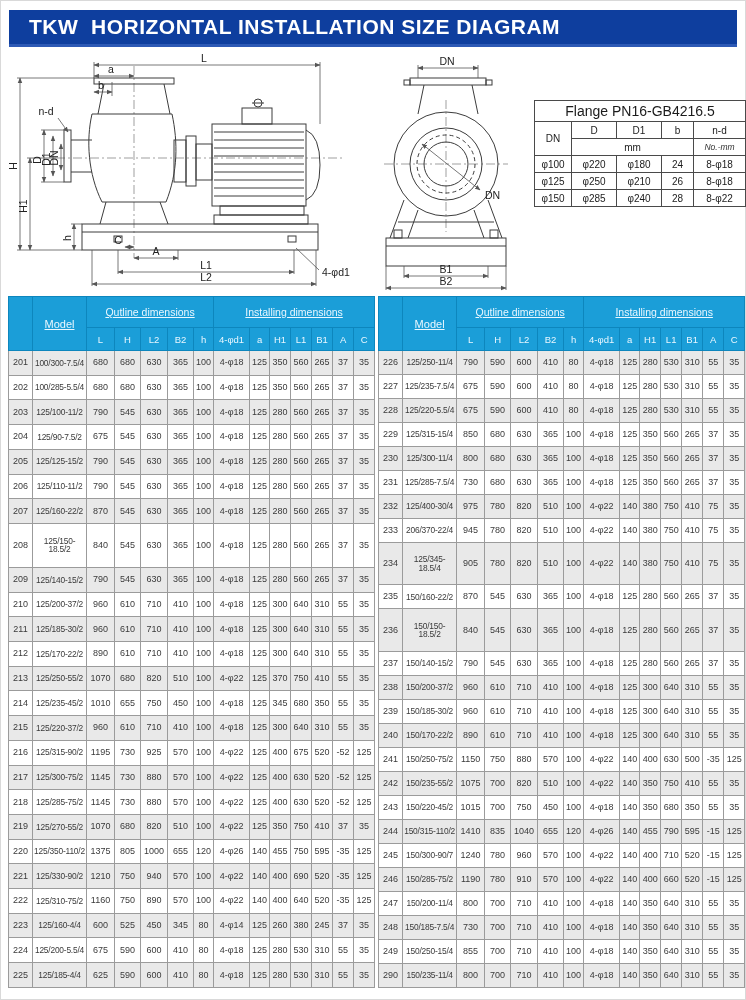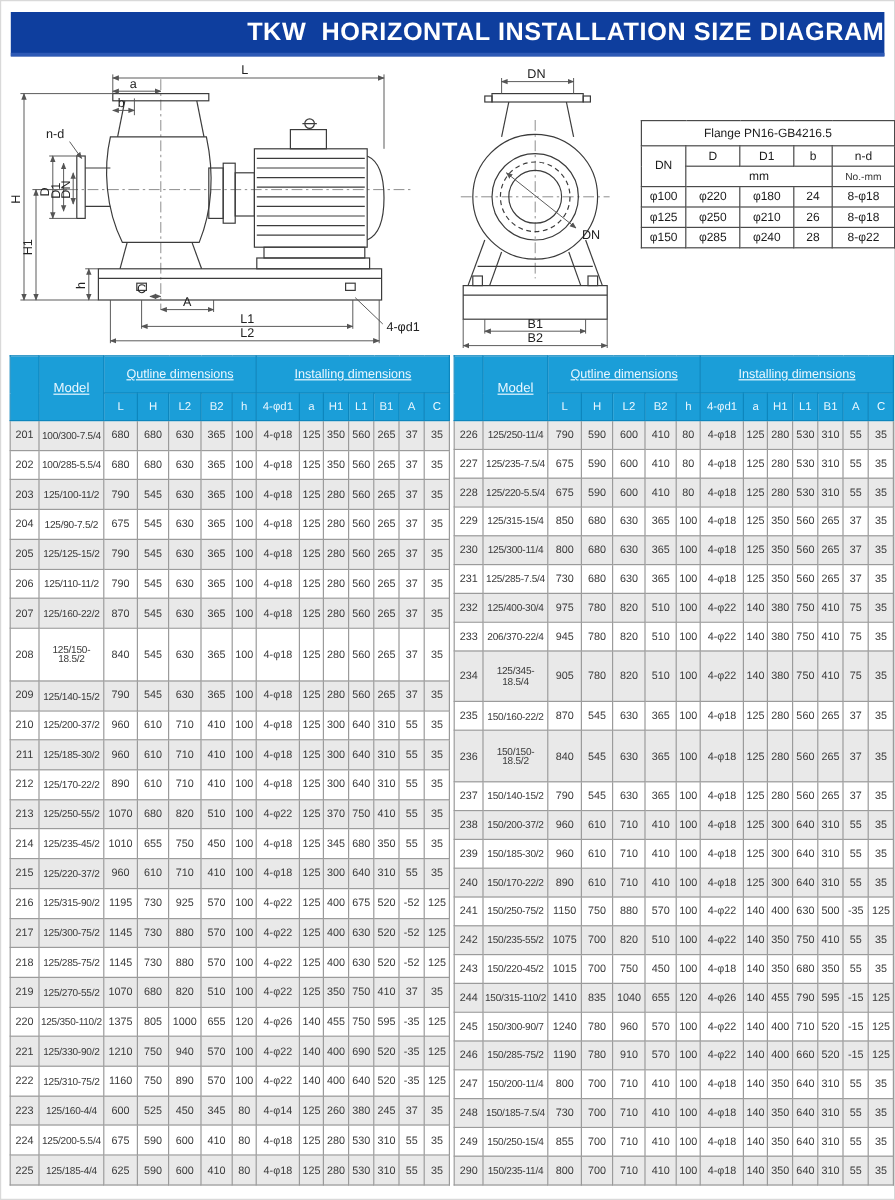--- a/index.html
+++ b/index.html
@@ -1,34 +1,34 @@
 <!DOCTYPE html>
 <html><head>
 <meta charset="utf-8">
 <style>
   html,body{margin:0;padding:0;}
   body{width:746px;height:1000px;background:#ffffff;font-family:"Liberation Sans",sans-serif;}
   .page{position:relative;width:746px;height:1000px;background:#fff;overflow:hidden;box-shadow:inset 0 0 0 1px #d9d9d9;}
 
   
-  .banner{position:absolute;left:9px;top:10px;width:728px;height:37px;background:#0e3e9e;border-bottom:3px solid #2d59b5;box-sizing:border-box;color:#fff;font-size:21px;font-weight:bold;line-height:34px;padding-left:20px;white-space:pre;letter-spacing:.5px;text-align:right;}
+  .banner{position:absolute;left:9px;top:10px;width:728px;height:37px;background:#0e3e9e;border-bottom:3px solid #2d59b5;box-sizing:border-box;color:#fff;font-size:21px;font-weight:bold;line-height:34px;padding-left:20px;white-space:pre;letter-spacing:.5px;}
 
   
   .side-svg{position:absolute;left:8px;top:52px;}
   .front-svg{position:absolute;left:358px;top:52px;}
   svg text{font-family:"Liberation Sans",sans-serif;font-size:10.5px;fill:#222;}
   .dimline{stroke:#555;stroke-width:.8;fill:none;}
   .outline{stroke:#3c3c3c;stroke-width:1;fill:none;}
   .cline{stroke:#777;stroke-width:.7;fill:none;stroke-dasharray:9 3 2 3;}
 
   
   .flange{position:absolute;left:534px;top:100px;width:211px;border-collapse:collapse;table-layout:fixed;font-size:10px;color:#1b1b1b;}
   .flange td{border:1px solid #4a4a4a;text-align:center;padding:0;height:16px;}
-  .flange .ft-title{font-size:10px;height:20px;text-align:center;}
-  .flange .ft-sub{font-size:8.5px;color:#333;}
+  .flange .ft-title{font-size:14px;height:20px;text-align:center;}
+  .flange .ft-sub{font-size:8.5px;color:#333;font-style:italic;}
 
   
   .tables{position:absolute;left:8px;top:296px;display:flex;gap:3px;}
   table.half{border-collapse:collapse;table-layout:fixed;width:366px;height:692px;font-size:9px;color:#3a3a3a;}
   table.half th{background:#1b9ed8;color:#e9f7ff;font-weight:normal;border:1px solid #0d86bd;padding:0;}
   table.half th.grp{font-size:10.5px;height:30px;text-decoration:underline;}
   table.half th.sub{font-size:9.5px;height:22px;}
   table.half th.modelh{font-size:11px;}
   table.half td{border:1px solid #9b9b9b;text-align:center;padding:0;line-height:1;}
   table.half tbody tr:nth-child(odd) td{background:#e9e9e9;}

